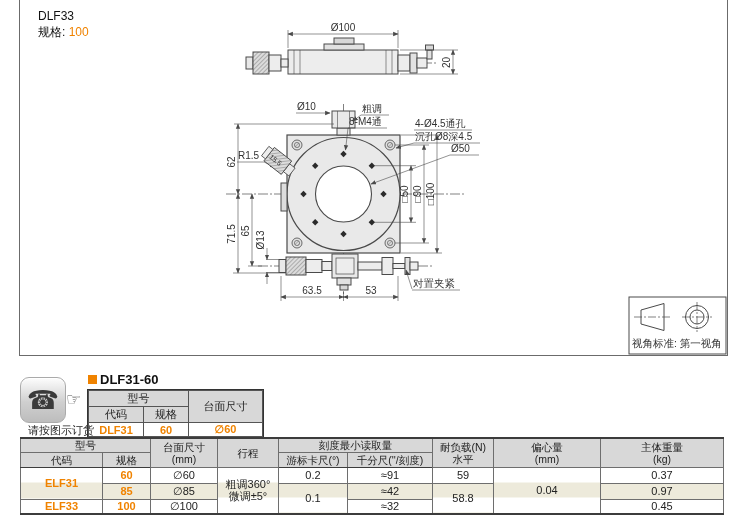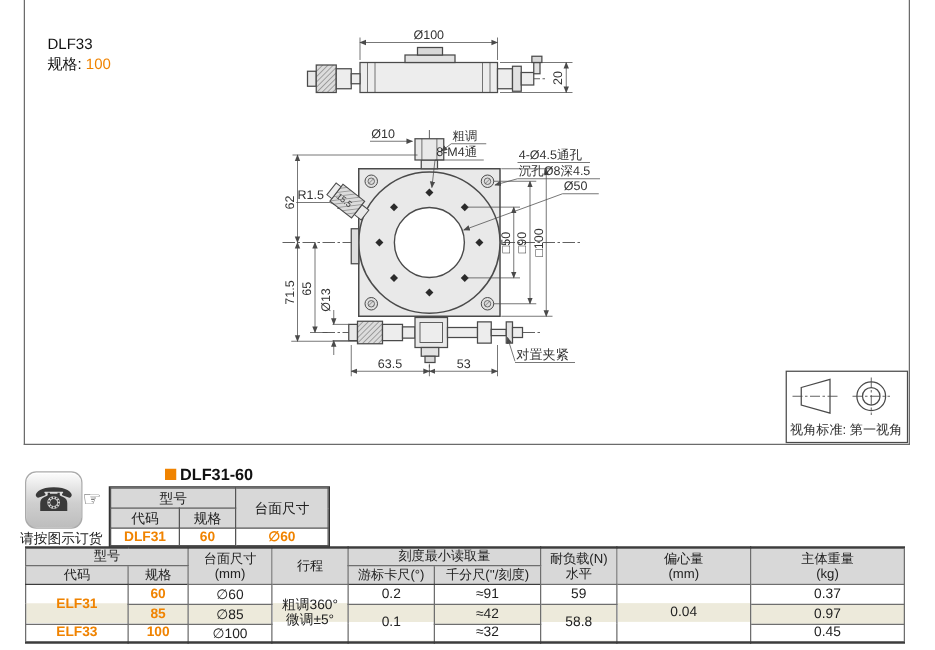--- a/index.html
+++ b/index.html
@@ -2,31 +2,31 @@
 <html><head>
 <meta charset="utf-8">
 <style>
   html,body{margin:0;padding:0;background:#fff;}
   .canvas{position:relative;width:748px;height:520px;background:#fff;overflow:hidden;
           font-family:"Liberation Sans",sans-serif;color:#222;}
   .abs{position:absolute;}
   
   .frame{position:absolute;left:19px;top:-2px;width:707px;height:357px;
          border:1px solid #6b6b6b;border-top:none;}
-  .pgtitle{position:absolute;left:38px;top:8px;font-size:12px;line-height:16px;color:#111;margin-top:19px;}
+  .pgtitle{position:absolute;left:38px;top:8px;font-size:12px;line-height:16px;color:#111;}
   .orange{color:#f08300;}
   svg text{font-family:"Liberation Sans",sans-serif;fill:#333;}
   
   .phonebtn{position:absolute;left:20px;top:377px;width:44px;height:44px;border:1px solid #aaa;
             border-radius:9px;background:linear-gradient(to bottom,#fdfdfd,#cfcfcf 55%,#bdbdbd);
             display:flex;align-items:center;justify-content:center;font-size:26px;color:#3a3a3a;
             box-shadow:inset 0 1px 0 #fff;}
   .hand{position:absolute;left:66px;top:389px;font-size:17px;color:#555;}
-  .ordercap{position:absolute;left:16px;top:423px;font-size:11px;color:#222;}
-  .extitle{position:absolute;left:88px;top:372px;font-size:13px;font-weight:bold;color:#111;margin-left:44px;}
+  .ordercap{position:absolute;left:28px;top:423px;font-size:11px;color:#222;}
+  .extitle{position:absolute;left:88px;top:372px;font-size:13px;font-weight:bold;color:#111;}
   .exsq{display:inline-block;width:9px;height:9px;background:#f08300;margin-right:3px;}
   table{border-collapse:collapse;table-layout:fixed;}
   .extable{position:absolute;left:88px;top:390px;width:174px;font-size:11px;}
   .extable th,.extable td{border:1px solid #555;text-align:center;padding:0;height:13px;
                           font-weight:normal;overflow:hidden;}
   .extable th{background:#d8d8d8;}
   .extable td{font-weight:bold;text-align:center;}
   .extable{border:1px solid #333;outline:1px solid #333;}
   
   .spec{position:absolute;left:20px;top:437px;width:703px;font-size:11px;}

